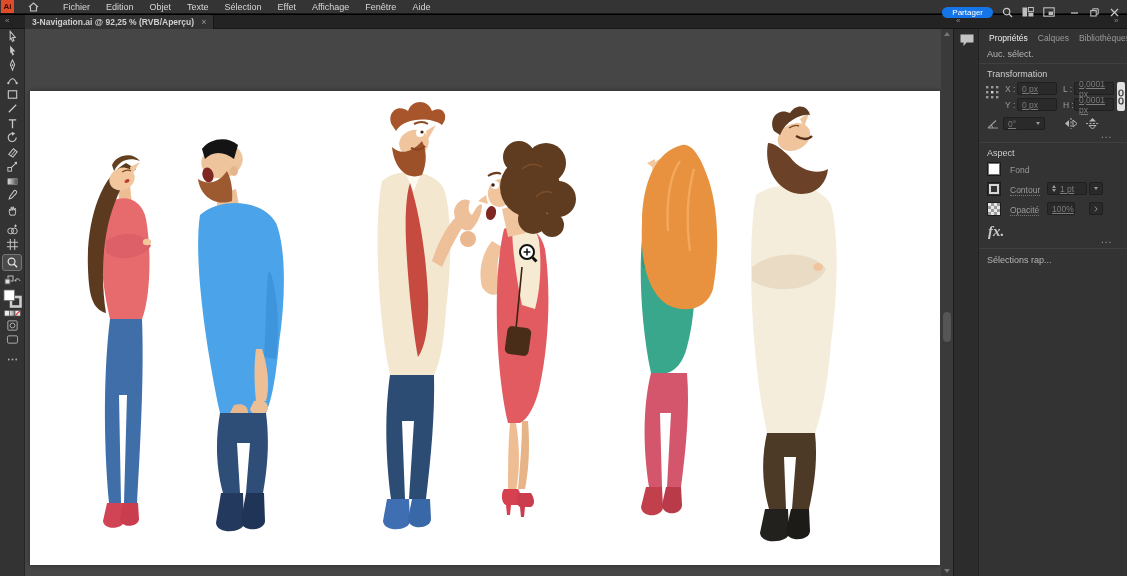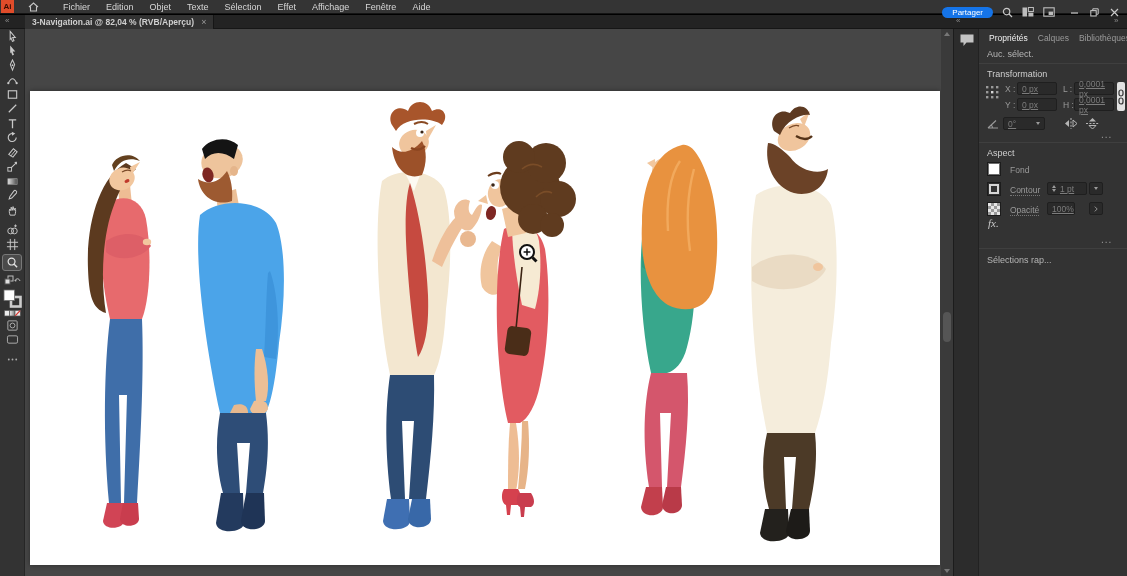--- a/index.html
+++ b/index.html
@@ -133,21 +133,21 @@
               <path d="M1,1 L8,8 M8,1 L1,8" stroke="#c8c8c8" stroke-width="1.2"></path>
             </svg>
         </div>
       </div>
     </div>
   </div>
 
   <div class="tabbar">
     <span class="tb-collapse">«</span>
     <div class="doc-tab">
-      <span class="doc-tab-label">3-Navigation.ai @ 82,04 % (RVB/Aperçu)</span>
+      <span class="doc-tab-label">3-Navigation.ai @ 92,25 % (RVB/Aperçu)</span>
       <span class="doc-tab-close">×</span>
     </div>
     <span class="rp-collapse-l">«</span>
     <span class="rp-collapse-r">»</span>
   </div>
 
   <div class="toolbar">
     <div class="tool">
       <svg width="13" height="13" viewBox="0 0 14 14">
           <path d="M4.5,1.5 L10,8 L7.2,8 L8.6,11.6 L6.9,12.3 L5.5,8.8 L4.5,10 Z" fill="none" stroke="#c9c9c9" stroke-width="1.1"></path>
@@ -530,20 +530,20 @@
     <span class="abs flabel dotted-u" style="left:31px;top:176px;">Opacité</span>
     <div class="fld abs" style="left:68px;top:173px;width:28px;">
       <span class="fval">100%</span>
     </div>
     <div class="fld abs" style="left:110px;top:173px;width:14px;justify-content:center;">
       <svg width="5" height="8" viewBox="0 0 5 8">
           <path d="M1,1 L4,4 L1,7" stroke="#9a9a9a" fill="none" stroke-width="1.2"></path>
         </svg>
     </div>
 
-    <span class="abs" style="left:9px;top:188px;font-family:'Liberation Serif',serif;font-style:italic;font-size:11px;color:#c8c8c8;">fx.</span>
+    <span class="abs" style="left:9px;top:194px;font-family:'Liberation Serif',serif;font-style:italic;font-size:15px;color:#c8c8c8;font-weight:bold;">fx.</span>
     <span class="abs more-dots" style="left:122px;top:205px;">...</span>
     <div class="pdivider abs" style="left:0;top:219px;width:149px;"></div>
 
     <div class="abs" style="left:8px;top:226px;">Sélections rap...</div>
   </div>
 
 </div>
 
 </body></html>

